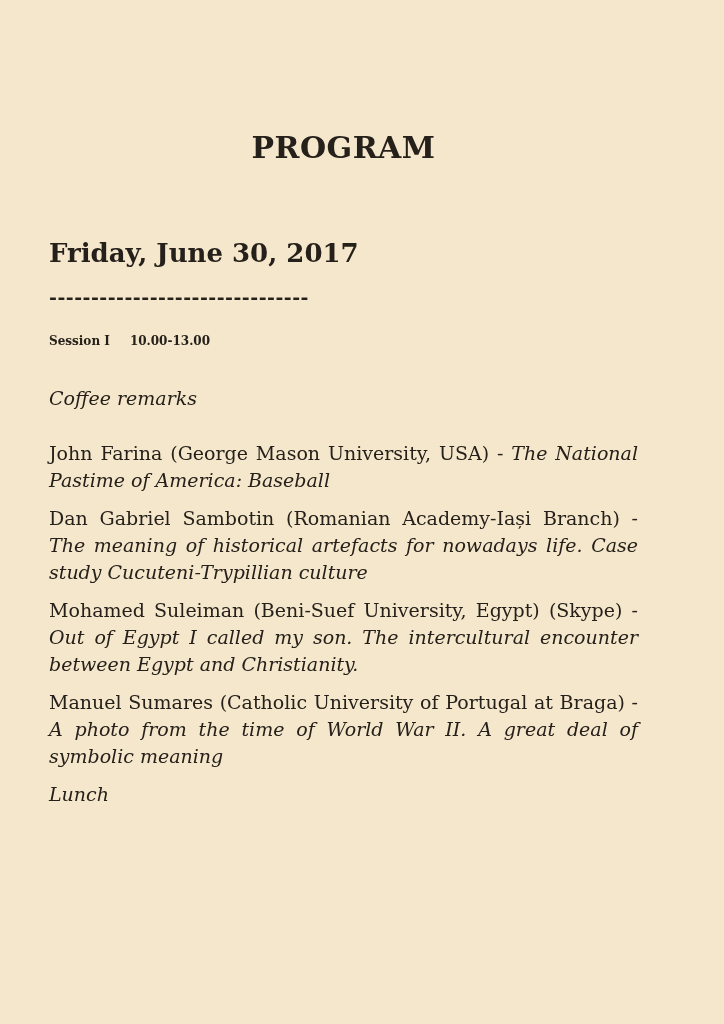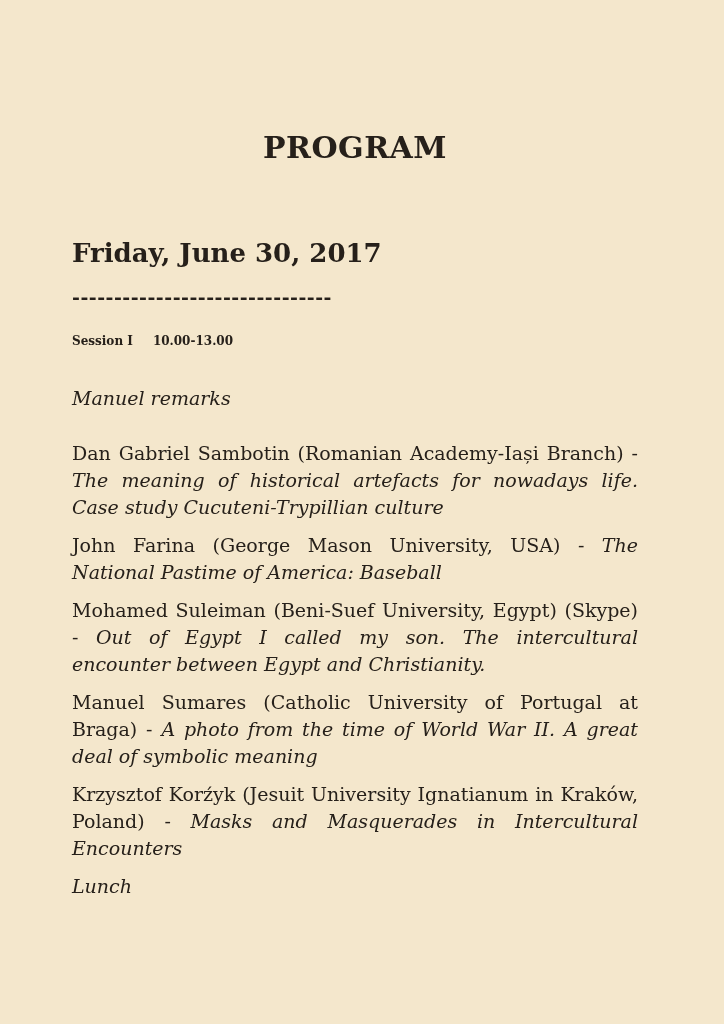--- a/index.html
+++ b/index.html
@@ -10,21 +10,21 @@
   .page {
     position: relative;
     width: 724px;
     height: 1024px;
     box-sizing: border-box;
     background: var(--page-bg, #f4e7cc);
     color: var(--text-color, #26201a);
     font-family: "DejaVu Serif", serif;
     font-size: 19px;
     line-height: 27px;
-    padding: 130px 86px 0 72px;
+    padding: 130px 86px 0 49px;
     overflow: hidden;
   }
   .doc-title {
     font-size: 30px;
     line-height: 36px;
     font-weight: bold;
     text-align: center;
     letter-spacing: 0.5px;
     margin: 0;
   }
@@ -78,21 +78,20 @@
 
   <h2 class="date-heading">Friday, June 30, 2017</h2>
 
   <div class="divider">-------------------------------</div>
 
   <div class="session-line">
     <span>Session I</span><span class="session-time">10.00-13.00</span>
   </div>
 
   <div id="items">
-      <p class="item remark gap-below"><span>Manuel remarks</span></p>
+      <p class="item remark gap-below"><span>Coffee remarks</span></p>
+      <p class="item talk"><span class="talk-who">John Farina (George Mason University, USA) - </span><span class="talk-title">The National Pastime of America: Baseball</span></p>
       <p class="item talk"><span class="talk-who">Dan Gabriel Sambotin (Romanian Academy-Iași Branch) - </span><span class="talk-title">The meaning of historical artefacts for nowadays life. Case study Cucuteni-Trypillian culture</span></p>
-      <p class="item talk"><span class="talk-who">John Farina (George Mason University, USA) - </span><span class="talk-title">The National Pastime of America: Baseball</span></p>
       <p class="item talk"><span class="talk-who">Mohamed Suleiman (Beni-Suef University, Egypt) (Skype) - </span><span class="talk-title">Out of Egypt I called my son. The intercultural encounter between Egypt and Christianity.</span></p>
       <p class="item talk"><span class="talk-who">Manuel Sumares (Catholic University of Portugal at Braga) - </span><span class="talk-title">A photo from the time of World War II. A great deal of symbolic meaning</span></p>
-      <p class="item talk"><span class="talk-who">Krzysztof Korźyk (Jesuit University Ignatianum in Kraków, Poland) - </span><span class="talk-title">Masks and Masquerades in Intercultural Encounters</span></p>
       <p class="item remark"><span>Lunch</span></p>
     </div>
 </div>
 
 </body></html>

